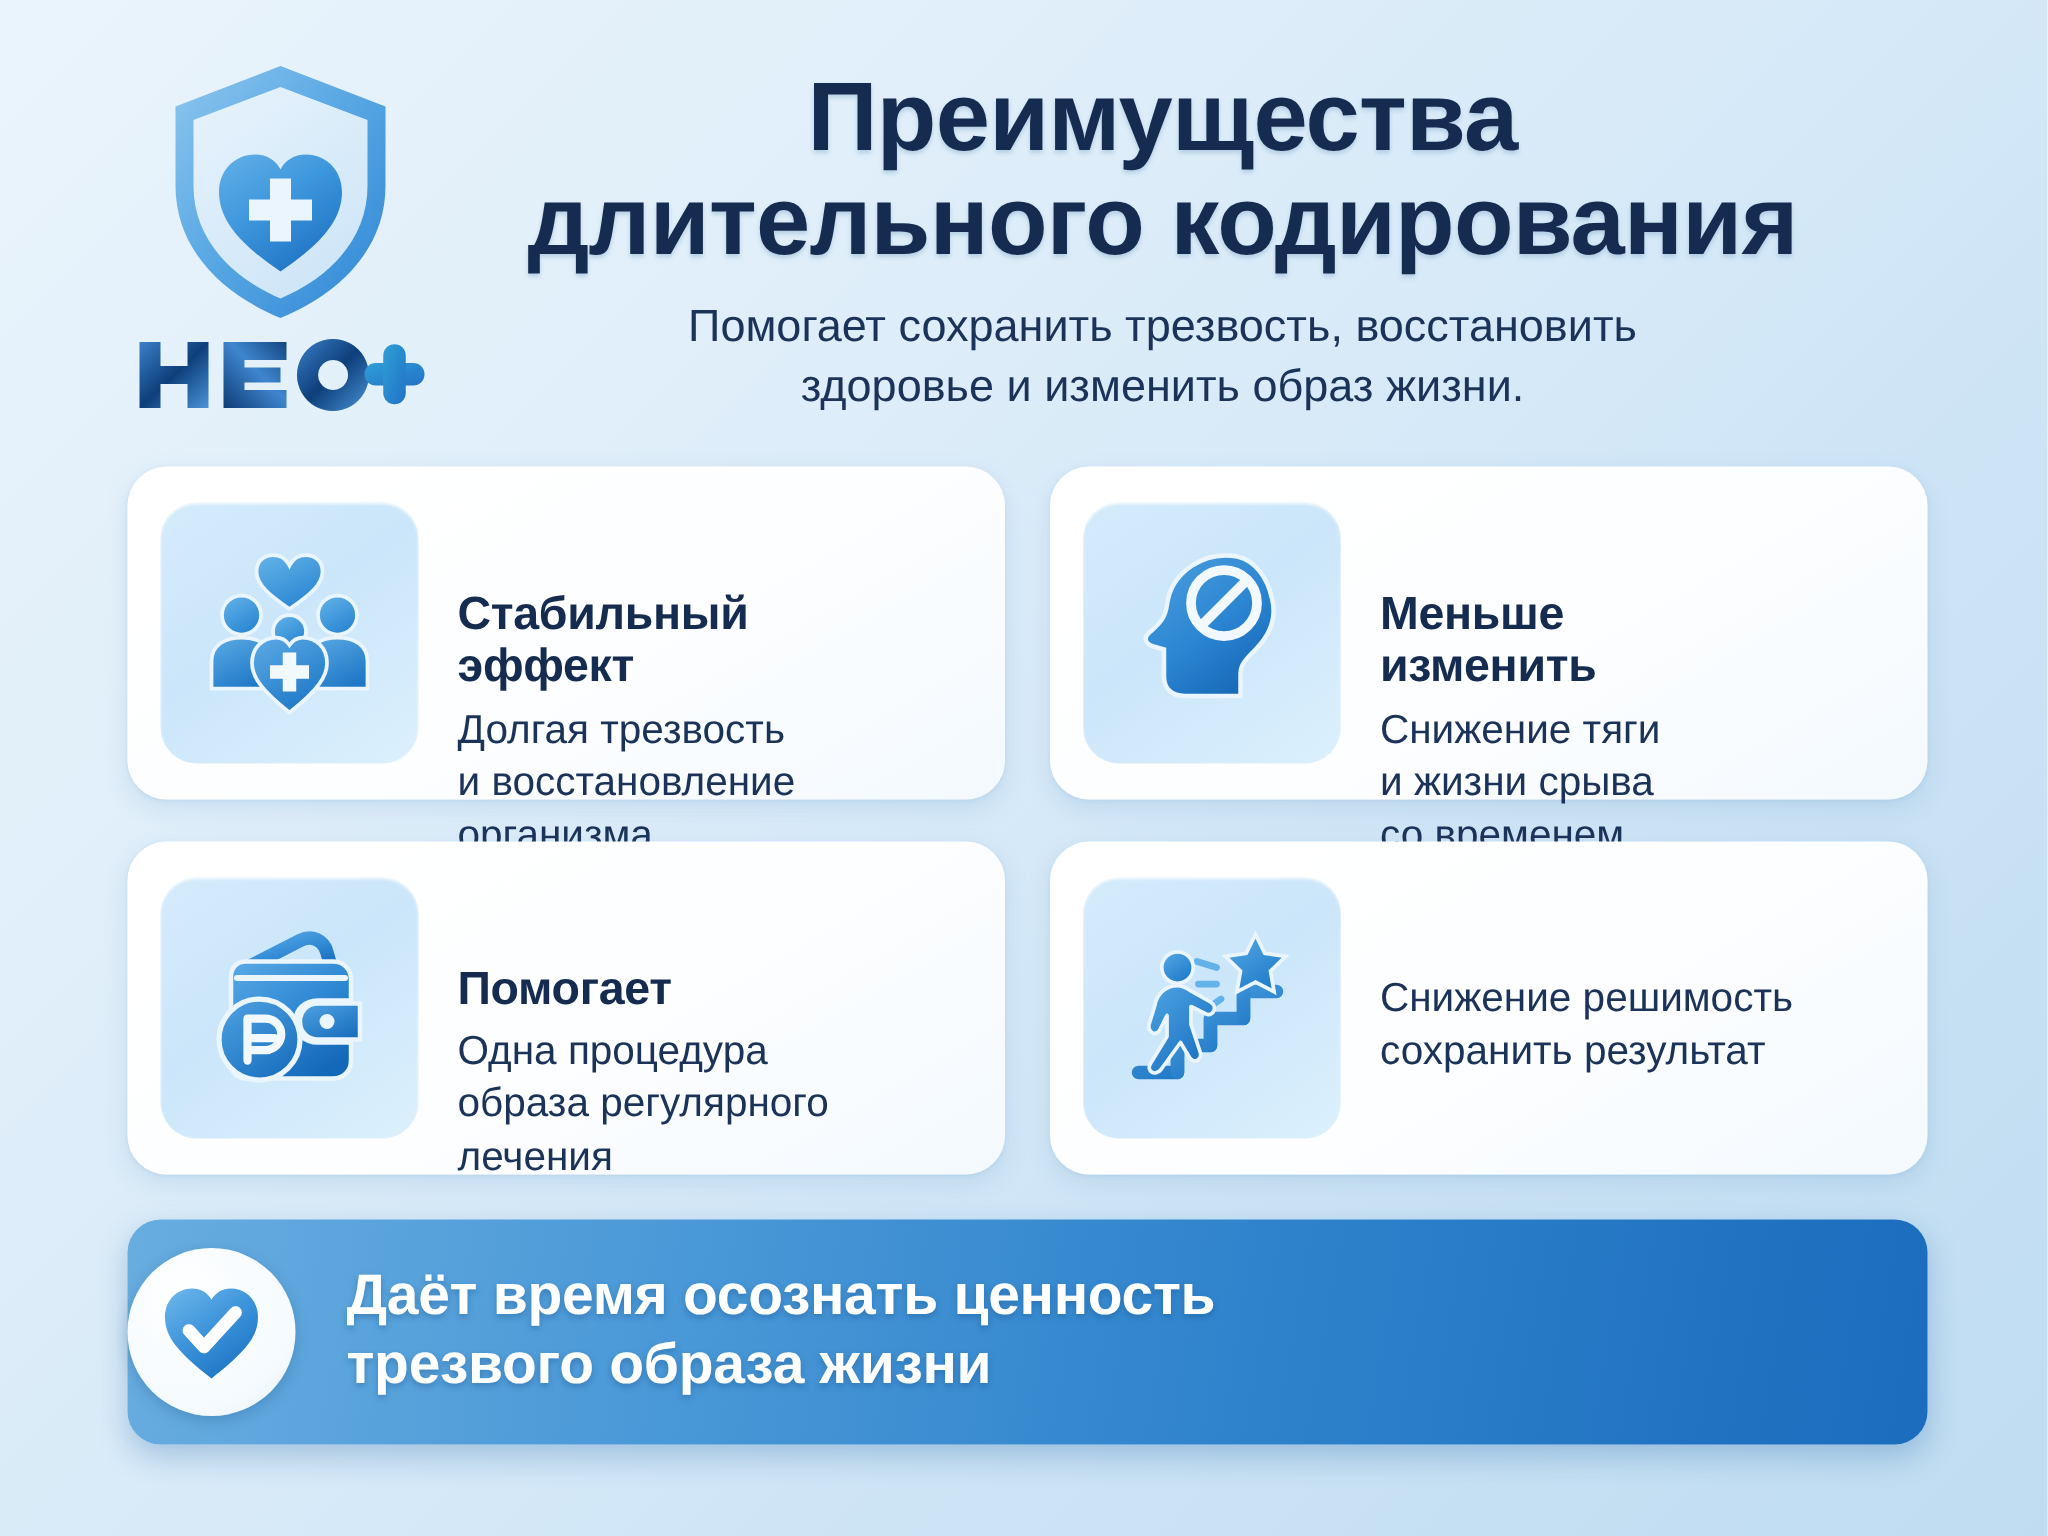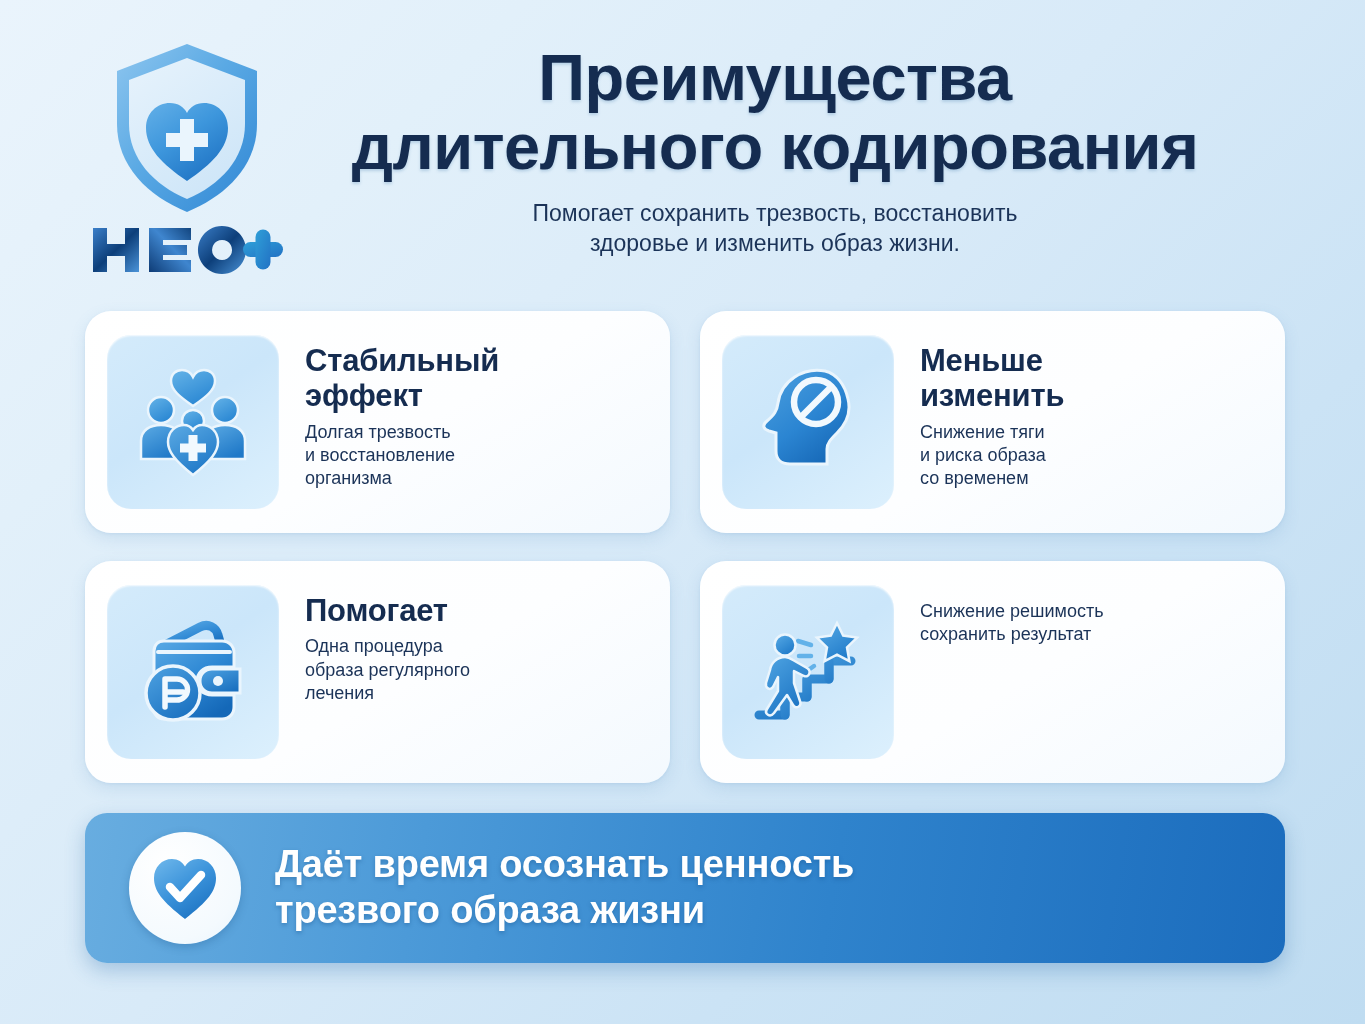--- a/index.html
+++ b/index.html
@@ -68,21 +68,21 @@
     font-weight: bold;
     line-height: 1.06;
     color: #152c50;
     letter-spacing: -0.5px;
     text-shadow: 0 2px 3px rgba(130,170,205,0.45);
     white-space: pre-line;
   }
 
   .poster-subtitle {
     margin-top: 16px;
-    font-size: 23px;
+    font-size: 30px;
     line-height: 1.33;
     color: #1b3358;
     white-space: pre-line;
     padding: 0 115px;
   }
 
   
   .cards {
     position: absolute;
     left: 85px;
@@ -117,34 +117,35 @@
     box-shadow: inset 0 1px 2px rgba(255,255,255,0.85);
   }
 
   .icon-tile svg { width: 126px; height: 126px; display: block; }
 
   .card-text {
     padding-left: 26px;
     padding-top: 8px;
     flex: 1 1 auto;
     min-width: 0;
+    margin-top: 48px;
   }
 
   .card-title {
     font-size: 31px;
     font-weight: bold;
     line-height: 1.14;
     color: #152c50;
     white-space: pre-line;
     letter-spacing: -0.2px;
   }
 
   .card-desc {
     margin-top: 7px;
-    font-size: 18px;
+    font-size: 27px;
     line-height: 1.3;
     color: #1b3358;
     white-space: pre-line;
   }
 
   
   .banner {
     position: absolute;
     left: 85px;
     top: 813px;
@@ -152,21 +153,20 @@
     height: 150px;
     border-radius: 22px;
     background: linear-gradient(100deg,
                 #68adE0 0%,
                 #4c9ad8 28%,
                 #2f83cc 62%,
                 #1b6cbd 100%);
     box-shadow: 0 8px 20px rgba(40,105,170,0.30);
     display: flex;
     align-items: center;
-    padding-left: 44px;
   }
 
   .banner-badge {
     flex: 0 0 auto;
     width: 112px;
     height: 112px;
     border-radius: 50%;
     background: radial-gradient(circle at 34% 30%, #ffffff 0%, #f4fafe 70%, #e8f3fc 100%);
     display: flex;
     align-items: center;
@@ -311,21 +311,21 @@
                    L31 74 V92 C31 100 36 105 45 105 H82 V90 C82 84 86 80 92 74
                    C102 64 106 52 103 40 C100 26 92 15 80 12 Z" fill="url(#c2a)" stroke="#eaf5fd" stroke-width="3"></path>
           <circle cx="71" cy="43" r="22" fill="none" stroke="#f2f9fe" stroke-width="6.5"></circle>
           <line x1="56" y1="58" x2="86" y2="28" stroke="#f2f9fe" stroke-width="6.5" stroke-linecap="round"></line>
         </svg>
       </div>
       <div class="card-text">
         <div class="card-title">Меньше
 изменить</div>
         <div class="card-desc">Снижение тяги
-и риска образа
+и жизни срыва
 со временем</div>
       </div>
     </div>
 
     <div class="card">
       <div class="icon-tile">
         <svg viewBox="0 0 126 126">
           <defs>
             <linearGradient id="c3a" x1="0" y1="0" x2="0.7" y2="1">
               <stop offset="0" stop-color="#5aaae5"></stop>

